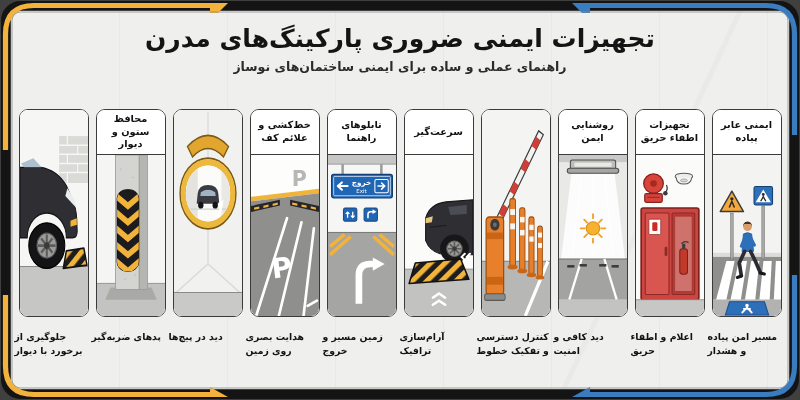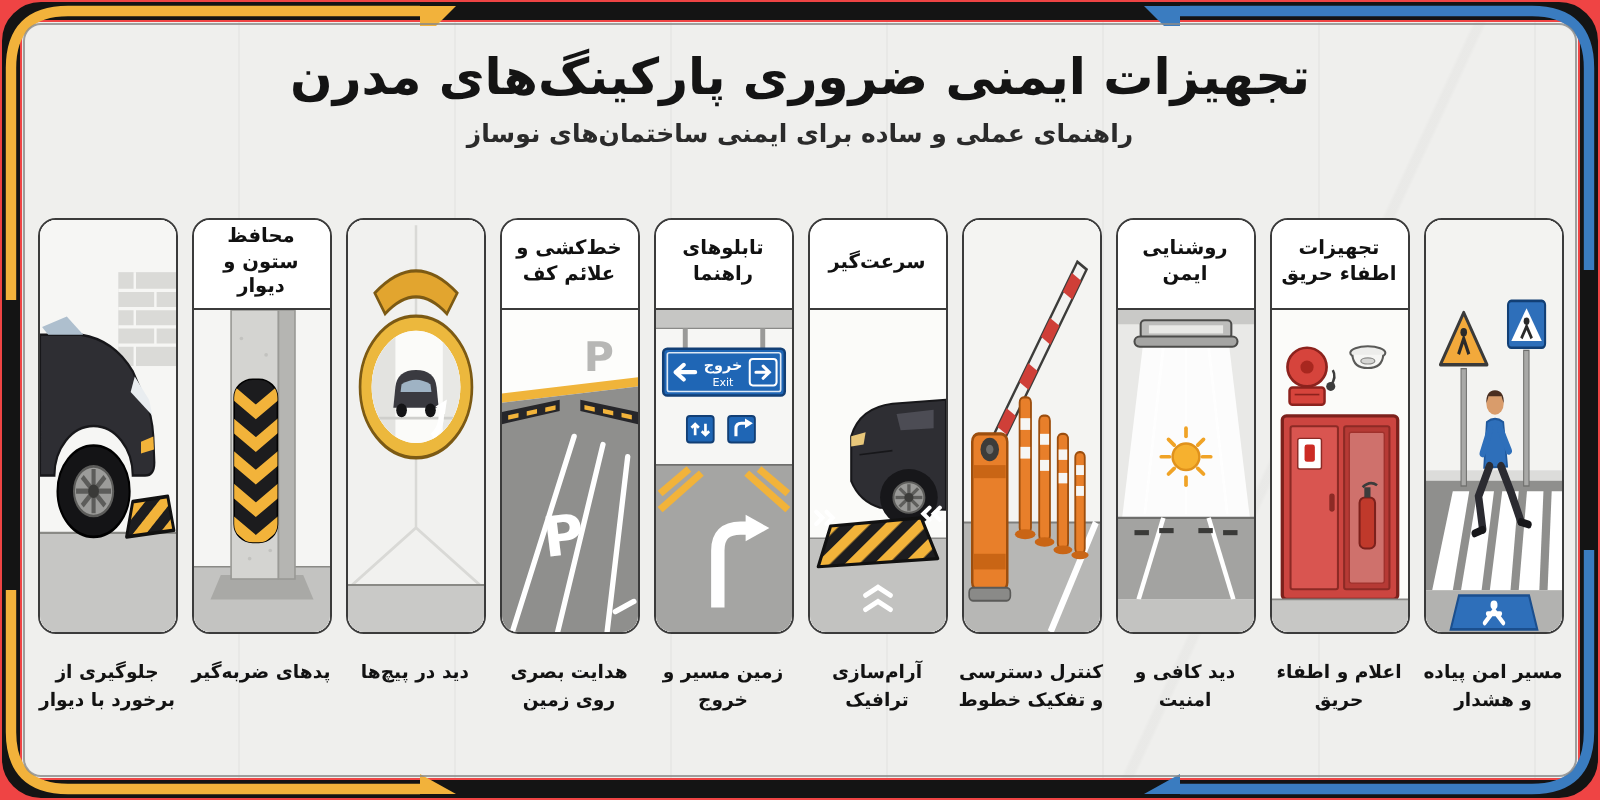--- a/index.html
+++ b/index.html
@@ -1,18 +1,18 @@
 <!DOCTYPE html>
 <html lang="fa"><head>
 <meta charset="utf-8">
 <style>
   html,body{margin:0;padding:0;background:#d9d9d7;}
   .canvas{
     position:relative;width:800px;height:400px;overflow:hidden;
-    background:#ef4444;direction:rtl;
+    background:#404040;direction:rtl;
     font-family:"DejaVu Sans","Liberation Sans",sans-serif;
     -webkit-font-smoothing:antialiased;
   }
   .frame-svg{position:absolute;inset:0;width:800px;height:400px;z-index:6;pointer-events:none;}
   .inner{
     position:absolute;inset:11px;border-radius:9px;background:#efefed;z-index:1;overflow:hidden;
   }
   .inner::before{
     content:"";position:absolute;inset:0;pointer-events:none;
     background:
@@ -35,40 +35,41 @@
   .panel-header{
     min-height:45px;box-sizing:border-box;flex:0 0 45px;
     display:flex;align-items:center;justify-content:center;
     padding:2px 3px;text-align:center;
     font-size:9.8px;font-weight:bold;line-height:1.3;color:#111;
     border-bottom:1.6px solid #3b3b3b;background:#fff;
   }
   .illus{flex:1;position:relative;background:#f4f4f2;}
   .illus svg{position:absolute;inset:0;width:100%;height:100%;display:block;}
   .caption{
-    margin-top:13px;width:78px;text-align:center;
+    margin-top:13px;width:78px;text-align:left;
     font-size:9.3px;font-weight:bold;line-height:1.5;color:#121212;
   }
   svg text{font-family:"DejaVu Sans","Liberation Sans",sans-serif;}
 </style>
 </head>
 <body>
 
 <div class="canvas">
 
   <div class="inner">
     <div class="head">
       <div class="title">تجهیزات ایمنی ضروری پارکینگ‌های مدرن</div>
       <div class="subtitle">راهنمای عملی و ساده برای ایمنی ساختمان‌های نوساز</div>
     </div>
 
     <div class="columns">
 
       <div class="column">
         <div class="panel">
+          <div class="panel-header">ایمنی عابر پیاده</div>
           <div class="illus">
             <svg viewBox="0 0 66 158" preserveAspectRatio="none">
               <rect width="66" height="158" fill="#f3f3f1"></rect>
               <rect y="96" width="66" height="4" fill="#dcdcda"></rect>
               <rect y="100" width="66" height="42" fill="#8f8f8d"></rect>
               <g fill="#fff">
                 <polygon points="3,142 13,142 21,104 13,104"></polygon>
                 <polygon points="17,142 27,142 33,104 25,104"></polygon>
                 <polygon points="31,142 41,142 45,104 37,104"></polygon>
                 <polygon points="45,142 55,142 57,104 49,104"></polygon>

